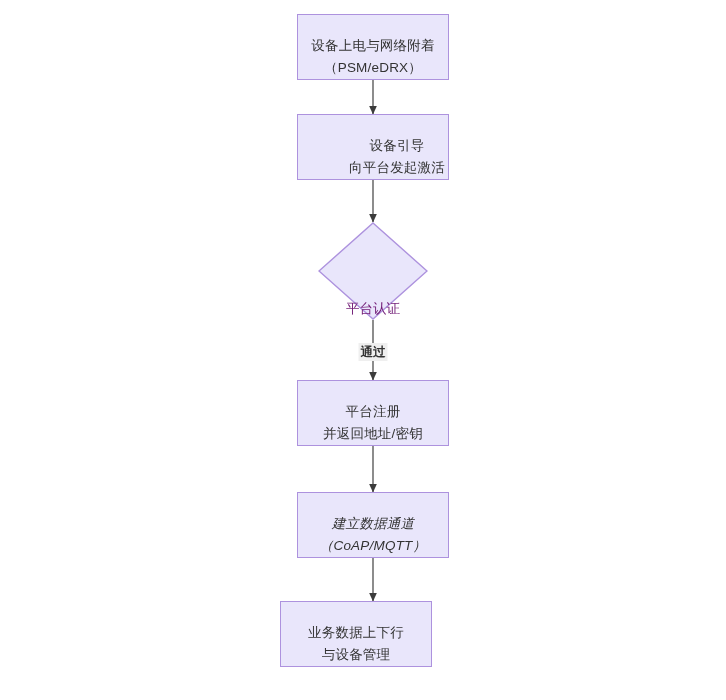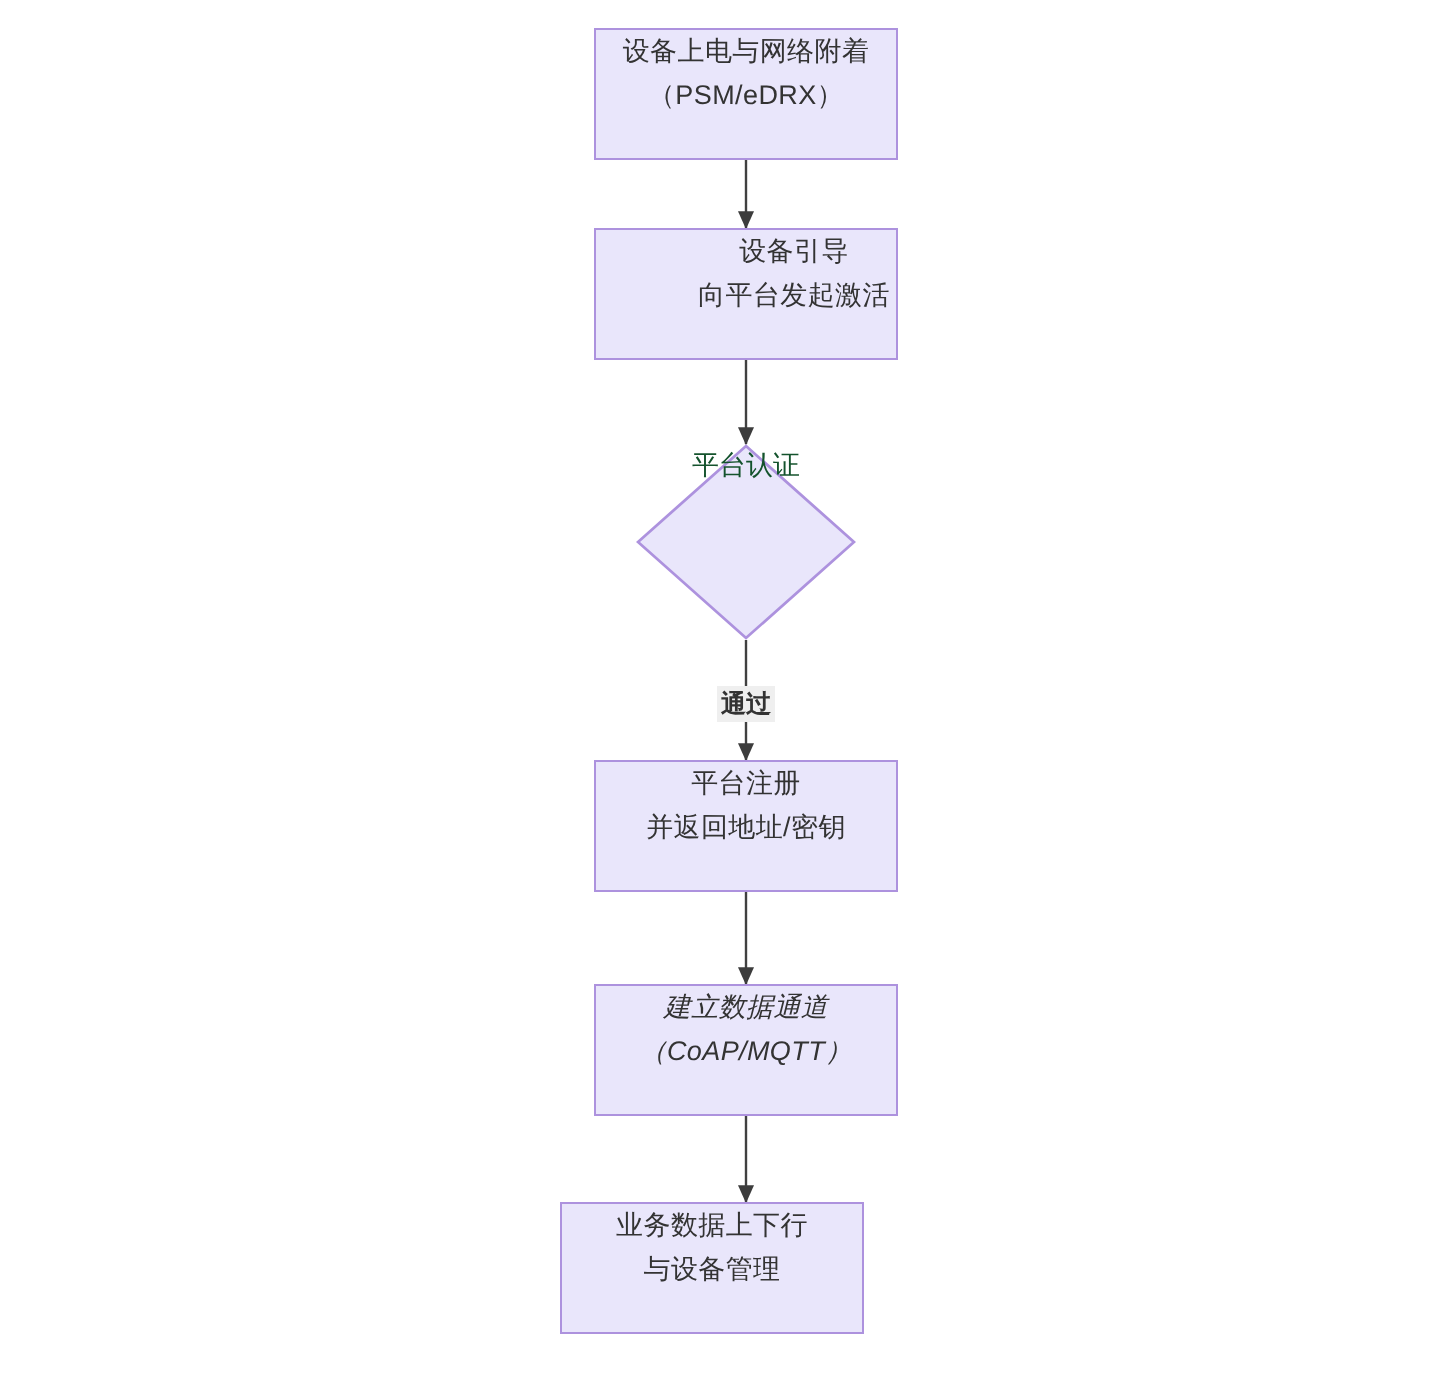--- a/index.html
+++ b/index.html
@@ -25,21 +25,21 @@
     left: 0;
     top: 0;
     width: 726px;
     height: 700px;
     pointer-events: none;
   }
   .node {
     position: absolute;
     box-sizing: border-box;
     display: flex;
-    align-items: flex-start;
+    align-items: flex-end;
     justify-content: center;
   }
   .node-rect {
     background: #e9e6fb;
     border: 1.4px solid #ad92de;
   }
   .node-label {
     color: #333333;
     font-size: 13.5px;
     line-height: 22px;
@@ -60,21 +60,21 @@
     height: 100%;
   }
   .diamond-shape .dpoly {
     fill: #e9e6fb;
     stroke: #ad92de;
     stroke-width: 1.4;
   }
   .diamond-label {
     position: relative;
     z-index: 2;
-    color: #14532d;
+    color: #701a75;
     font-size: 13.5px;
     line-height: 22px;
     text-align: center;
     white-space: pre-line;
     user-select: none;
   }
   .edge-label {
     position: absolute;
     transform: translate(-50%, -50%);
     background: #efefef;

